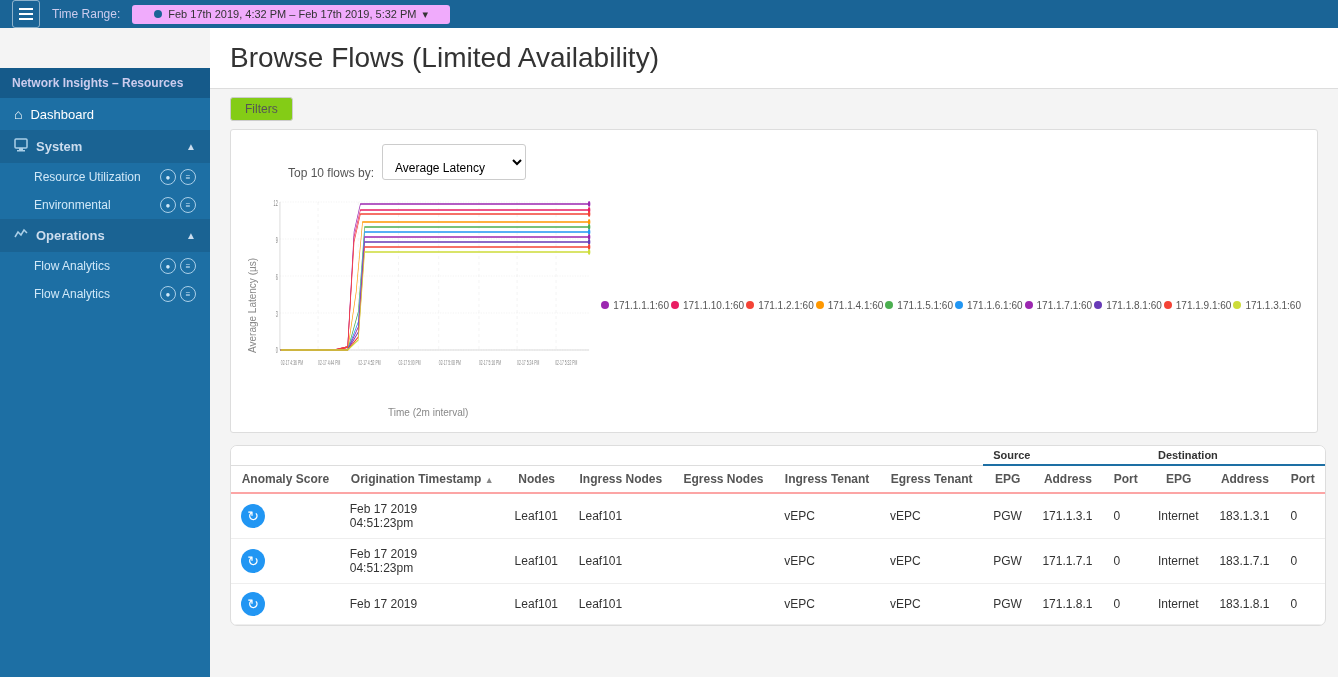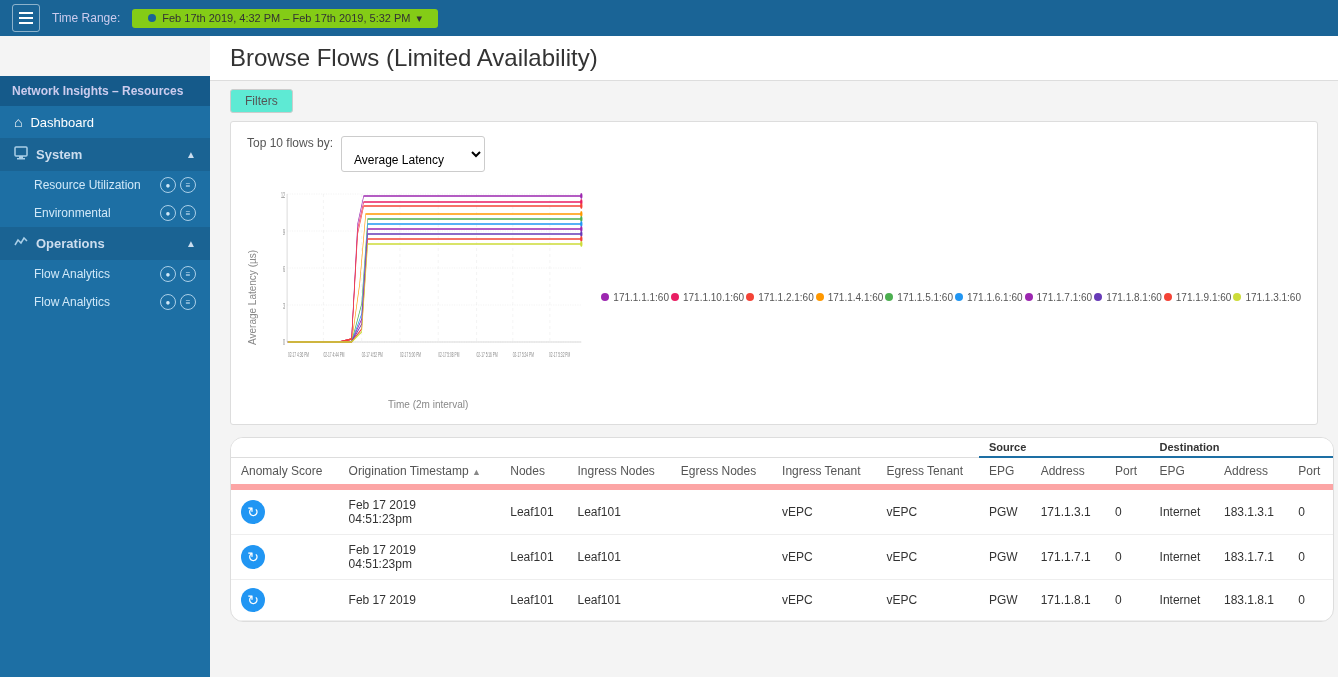--- a/index.html
+++ b/index.html
@@ -2,39 +2,39 @@
 <html><head>
   <meta charset="utf-8">
   <style>
     * { box-sizing: border-box; margin: 0; padding: 0; }
     body { font-family: Arial, sans-serif; font-size: 12px; background: #f4f4f4; display: flex; flex-direction: column; height: 677px; width: 1338px; overflow: hidden; }
 
     
     .top-bar {
       background: #1a6496;
       color: white;
-      height: 36px;
+      height: 28px;
       display: flex;
       align-items: center;
       padding: 0 12px;
       gap: 12px;
       flex-shrink: 0;
     }
     .top-bar .menu-icon {
       width: 28px; height: 28px;
       border: 1px solid rgba(255,255,255,0.5);
       border-radius: 3px;
       display: flex; align-items: center; justify-content: center;
       cursor: pointer;
     }
     .top-bar .time-range-btn {
-      background: #84cc16;
+      background: #f0abfc;
       border: none;
       border-radius: 3px;
-      padding: 3px 16px;
+      padding: 3px 22px;
       font-size: 11px;
       color: #333;
       display: flex; align-items: center; gap: 6px;
       cursor: pointer;
     }
     .top-bar .time-range-btn .dot { width:8px; height:8px; background:#1a6496; border-radius:50%; }
 
     
     .main-layout {
       display: flex;
@@ -101,68 +101,69 @@
     
     .content {
       flex: 1;
       background: #f4f4f4;
       overflow-y: auto;
       display: flex;
       flex-direction: column;
     }
     .page-title {
       background: white;
-      padding: 8px 20px;
-      font-size: 24px;
+      padding: 14px 20px;
+      font-size: 28px;
       font-weight: 300;
       color: #333;
       border-bottom: 1px solid #ddd;
     }
     .filters-bar {
       padding: 8px 20px;
       background: #f4f4f4;
     }
     .filters-btn {
       border: 1px solid #ccc;
-      background: #5eead4;
+      background: #84cc16;
       padding: 4px 14px;
       font-size: 12px;
       border-radius: 3px;
       cursor: pointer;
       color: #555;
     }
 
     
     .chart-section {
       margin: 0 20px 12px 20px;
       background: white;
       border: 1px solid #ddd;
       border-radius: 3px;
       padding: 14px 16px;
     }
     .chart-controls {
       display: flex;
-      align-items: flex-start;
+      align-items: flex-end;
       gap: 8px;
       margin-bottom: 12px;
       font-size: 12px;
       color: #555;
+      margin-left: 41px;
     }
     .chart-controls select {
       padding: 15px 24px 3px 8px;
       border: 1px solid #ccc;
       border-radius: 3px;
       font-size: 12px;
       background: white;
       cursor: pointer;
       appearance: auto;
     }
     .chart-area {
       display: flex;
-      gap: 8px;
+      gap: 0;
     }
     .chart-yaxis-label {
       writing-mode: vertical-rl;
       transform: rotate(180deg);
       font-size: 10px;
       color: #888;
       text-align: center;
       flex-shrink: 0;
       width: 16px;
     }
@@ -196,40 +197,40 @@
     }
     .chart-xaxis-label {
       text-align: center;
       font-size: 10px;
       color: #888;
       margin-top: 12px;
     }
 
     
     .table-section {
-      margin: 0 4px 12px 20px;
+      margin: 0 12px 12px 20px;
       background: white;
       border: 1px solid #ddd;
-      border-radius: 13px;
+      border-radius: 7px;
       overflow: hidden;
     }
     .table-wrapper {
       overflow-x: auto;
     }
     table {
       width: 100%;
       border-collapse: collapse;
       font-size: 12px;
     }
     thead tr th {
       padding: 6px 10px;
-      text-align: left;
-      border-bottom: 6px solid #fca5a5;
+      text-align: center;
+      border-bottom: 2px solid #fca5a5;
       color: #555;
-      font-weight: 400;
+      font-weight: 700;
       background: white;
       white-space: nowrap;
     }
     thead .group-header th {
       padding: 3px 10px;
       text-align: left;
       font-weight: 600;
       color: #555;
       border-bottom: 1px solid #ddd;
       font-size: 11px;

